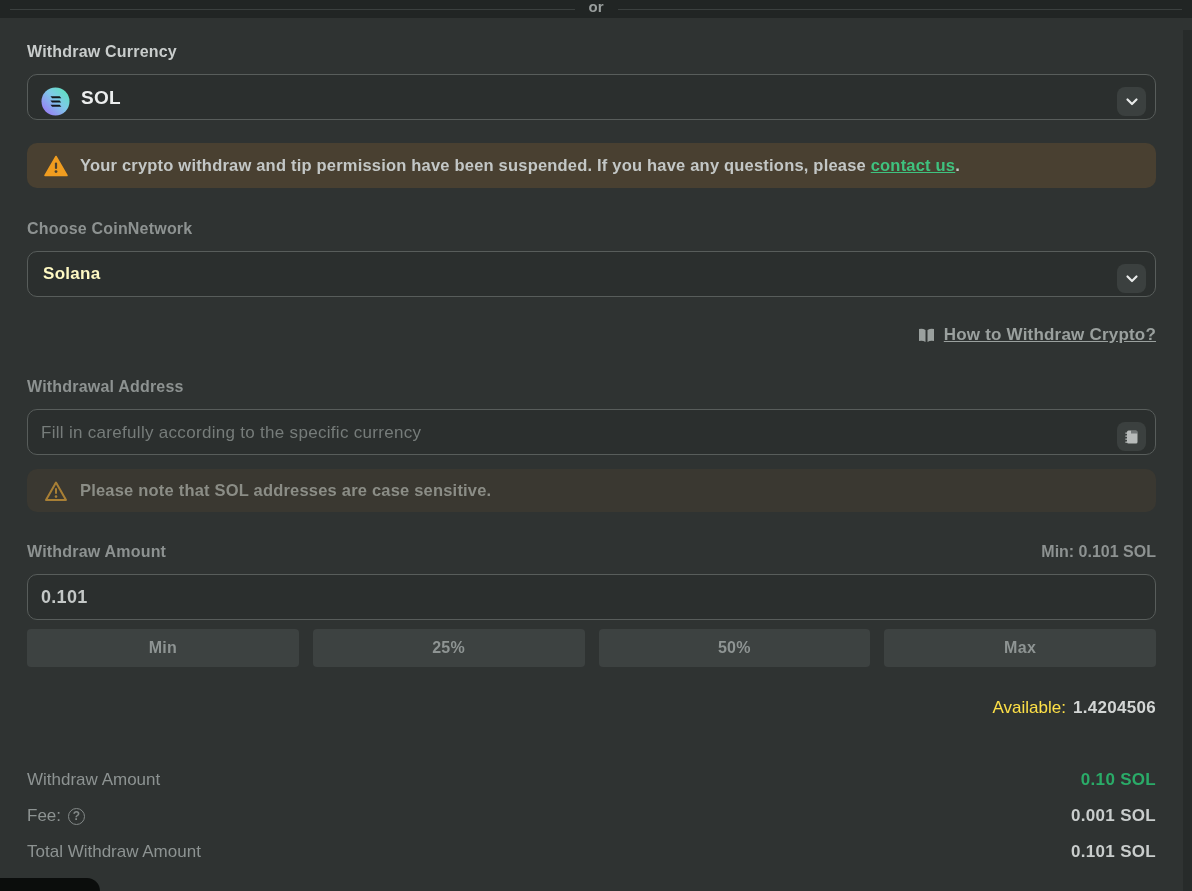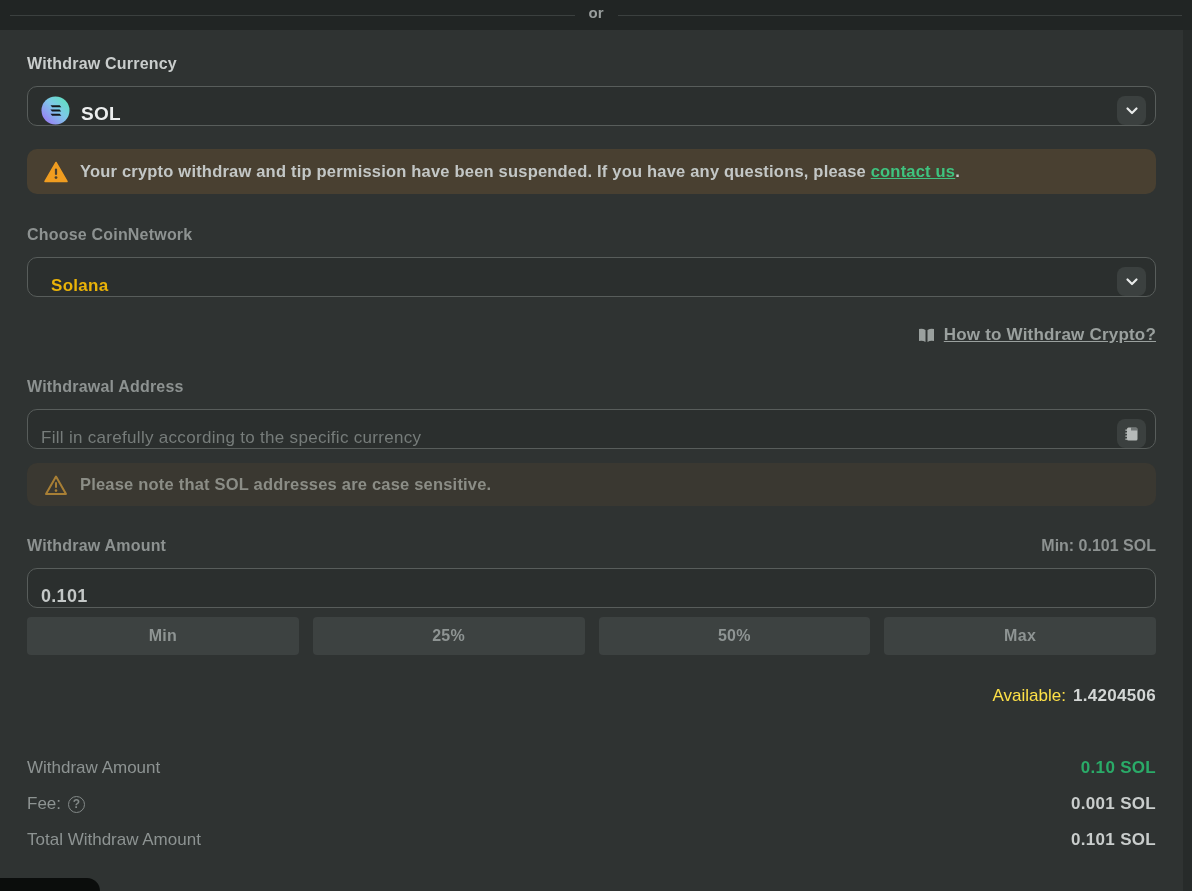--- a/index.html
+++ b/index.html
@@ -6,21 +6,21 @@
   html, body { width: 1192px; height: 891px; overflow: hidden; }
   body {
     font-family: "Liberation Sans", "DejaVu Sans", sans-serif;
     background: #2f3332;
     color: #c6cac9;
     position: relative;
   }
 
   
   .topbar {
-    height: 30px;
+    height: 18px;
     background: #212524;
     display: flex;
     align-items: center;
     padding: 0 10px;
   }
   .topbar .line { flex: 1; height: 1px; background: #3b403f; }
   .topbar .or {
     color: #999e9d; font-weight: bold; font-size: 15px;
     padding: 0 14px; margin-top: -6px;
   }
@@ -28,31 +28,31 @@
   
   .panel { padding: 25px 36px 0 27px; position: relative; }
 
   .field-label {
     color: #8d9291; font-size: 16px; font-weight: bold;
     letter-spacing: 0.2px; margin-bottom: 13px;
   }
   .field-label.bright { color: #c9cdcc; }
 
   .select-box, .text-input-wrap {
-    height: 40px; width: 100%;
+    height: 46px; width: 100%;
     background: #2b2f2e;
     border: 1px solid #585d5b;
     border-radius: 10px;
-    display: flex; align-items: flex-end;
+    display: flex; align-items: flex-start;
     padding: 12px 9px 0 13px;
   }
   .select-box .grow, .text-input-wrap .grow { flex: 1; }
 
   .coin-name { color: #eceeee; font-size: 19px; font-weight: bold; margin-left: 11px; letter-spacing: 0.3px; }
-  .network-name { color: #eab308; font-size: 17px; font-weight: bold; letter-spacing: 0.3px; margin-left: 10px; }
+  .network-name { color: #fef9c3; font-size: 17px; font-weight: bold; letter-spacing: 0.3px; margin-left: 2px; }
 
   .sq-btn {
     width: 29px; height: 29px; border-radius: 8px;
     background: #3b403f; border: none; cursor: pointer;
     display: flex; align-items: center; justify-content: center;
     flex: 0 0 auto;
   }
 
   .notice {
     border-radius: 10px;

